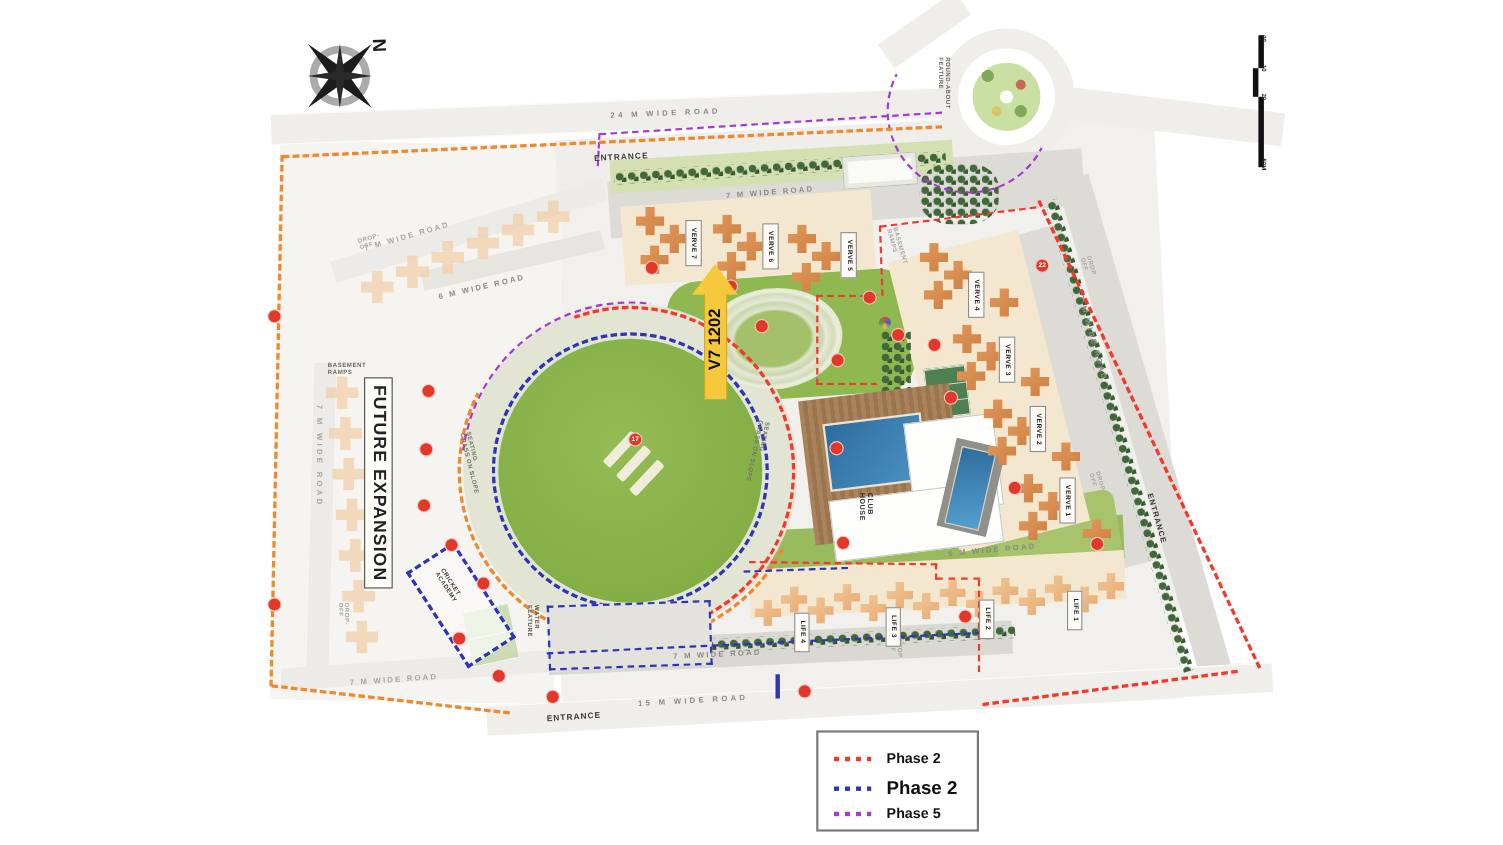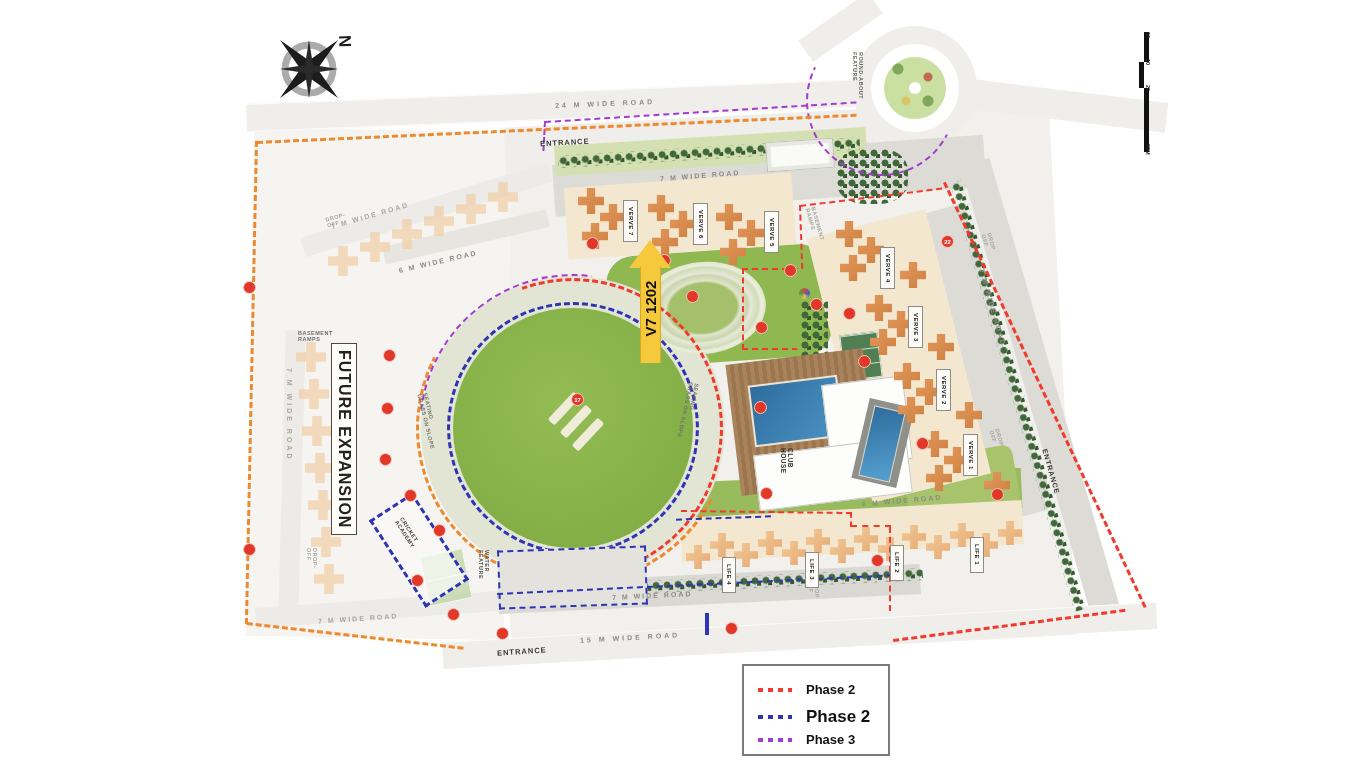--- a/index.html
+++ b/index.html
@@ -291,18 +291,18 @@
     <div style="position:absolute;left:14px;top:16px;display:flex;align-items:center;">
       <div class="swatch-dash" style="background:repeating-linear-gradient(90deg,#F2392C 0 5px,transparent 5px 10px);"></div>
       <span style="margin-left:14px;font-size:13px;font-weight:bold;color:#111;">Phase 2</span>
     </div>
     <div style="position:absolute;left:14px;top:41px;display:flex;align-items:center;">
       <div class="swatch-dash" style="background:repeating-linear-gradient(90deg,#2D35B5 0 5px,transparent 5px 10px);"></div>
       <span style="margin-left:14px;font-size:17px;font-weight:bold;color:#111;">Phase 2</span>
     </div>
     <div style="position:absolute;left:14px;top:66px;display:flex;align-items:center;">
       <div class="swatch-dash" style="background:repeating-linear-gradient(90deg,#A43BD0 0 5px,transparent 5px 10px);"></div>
-      <span style="margin-left:14px;font-size:13px;font-weight:bold;color:#111;">Phase 3</span>
+      <span style="margin-left:14px;font-size:13px;font-weight:bold;color:#111;">Phase 5</span>
     </div>
   </div>
 
 
 </div>
 
 </body></html>

